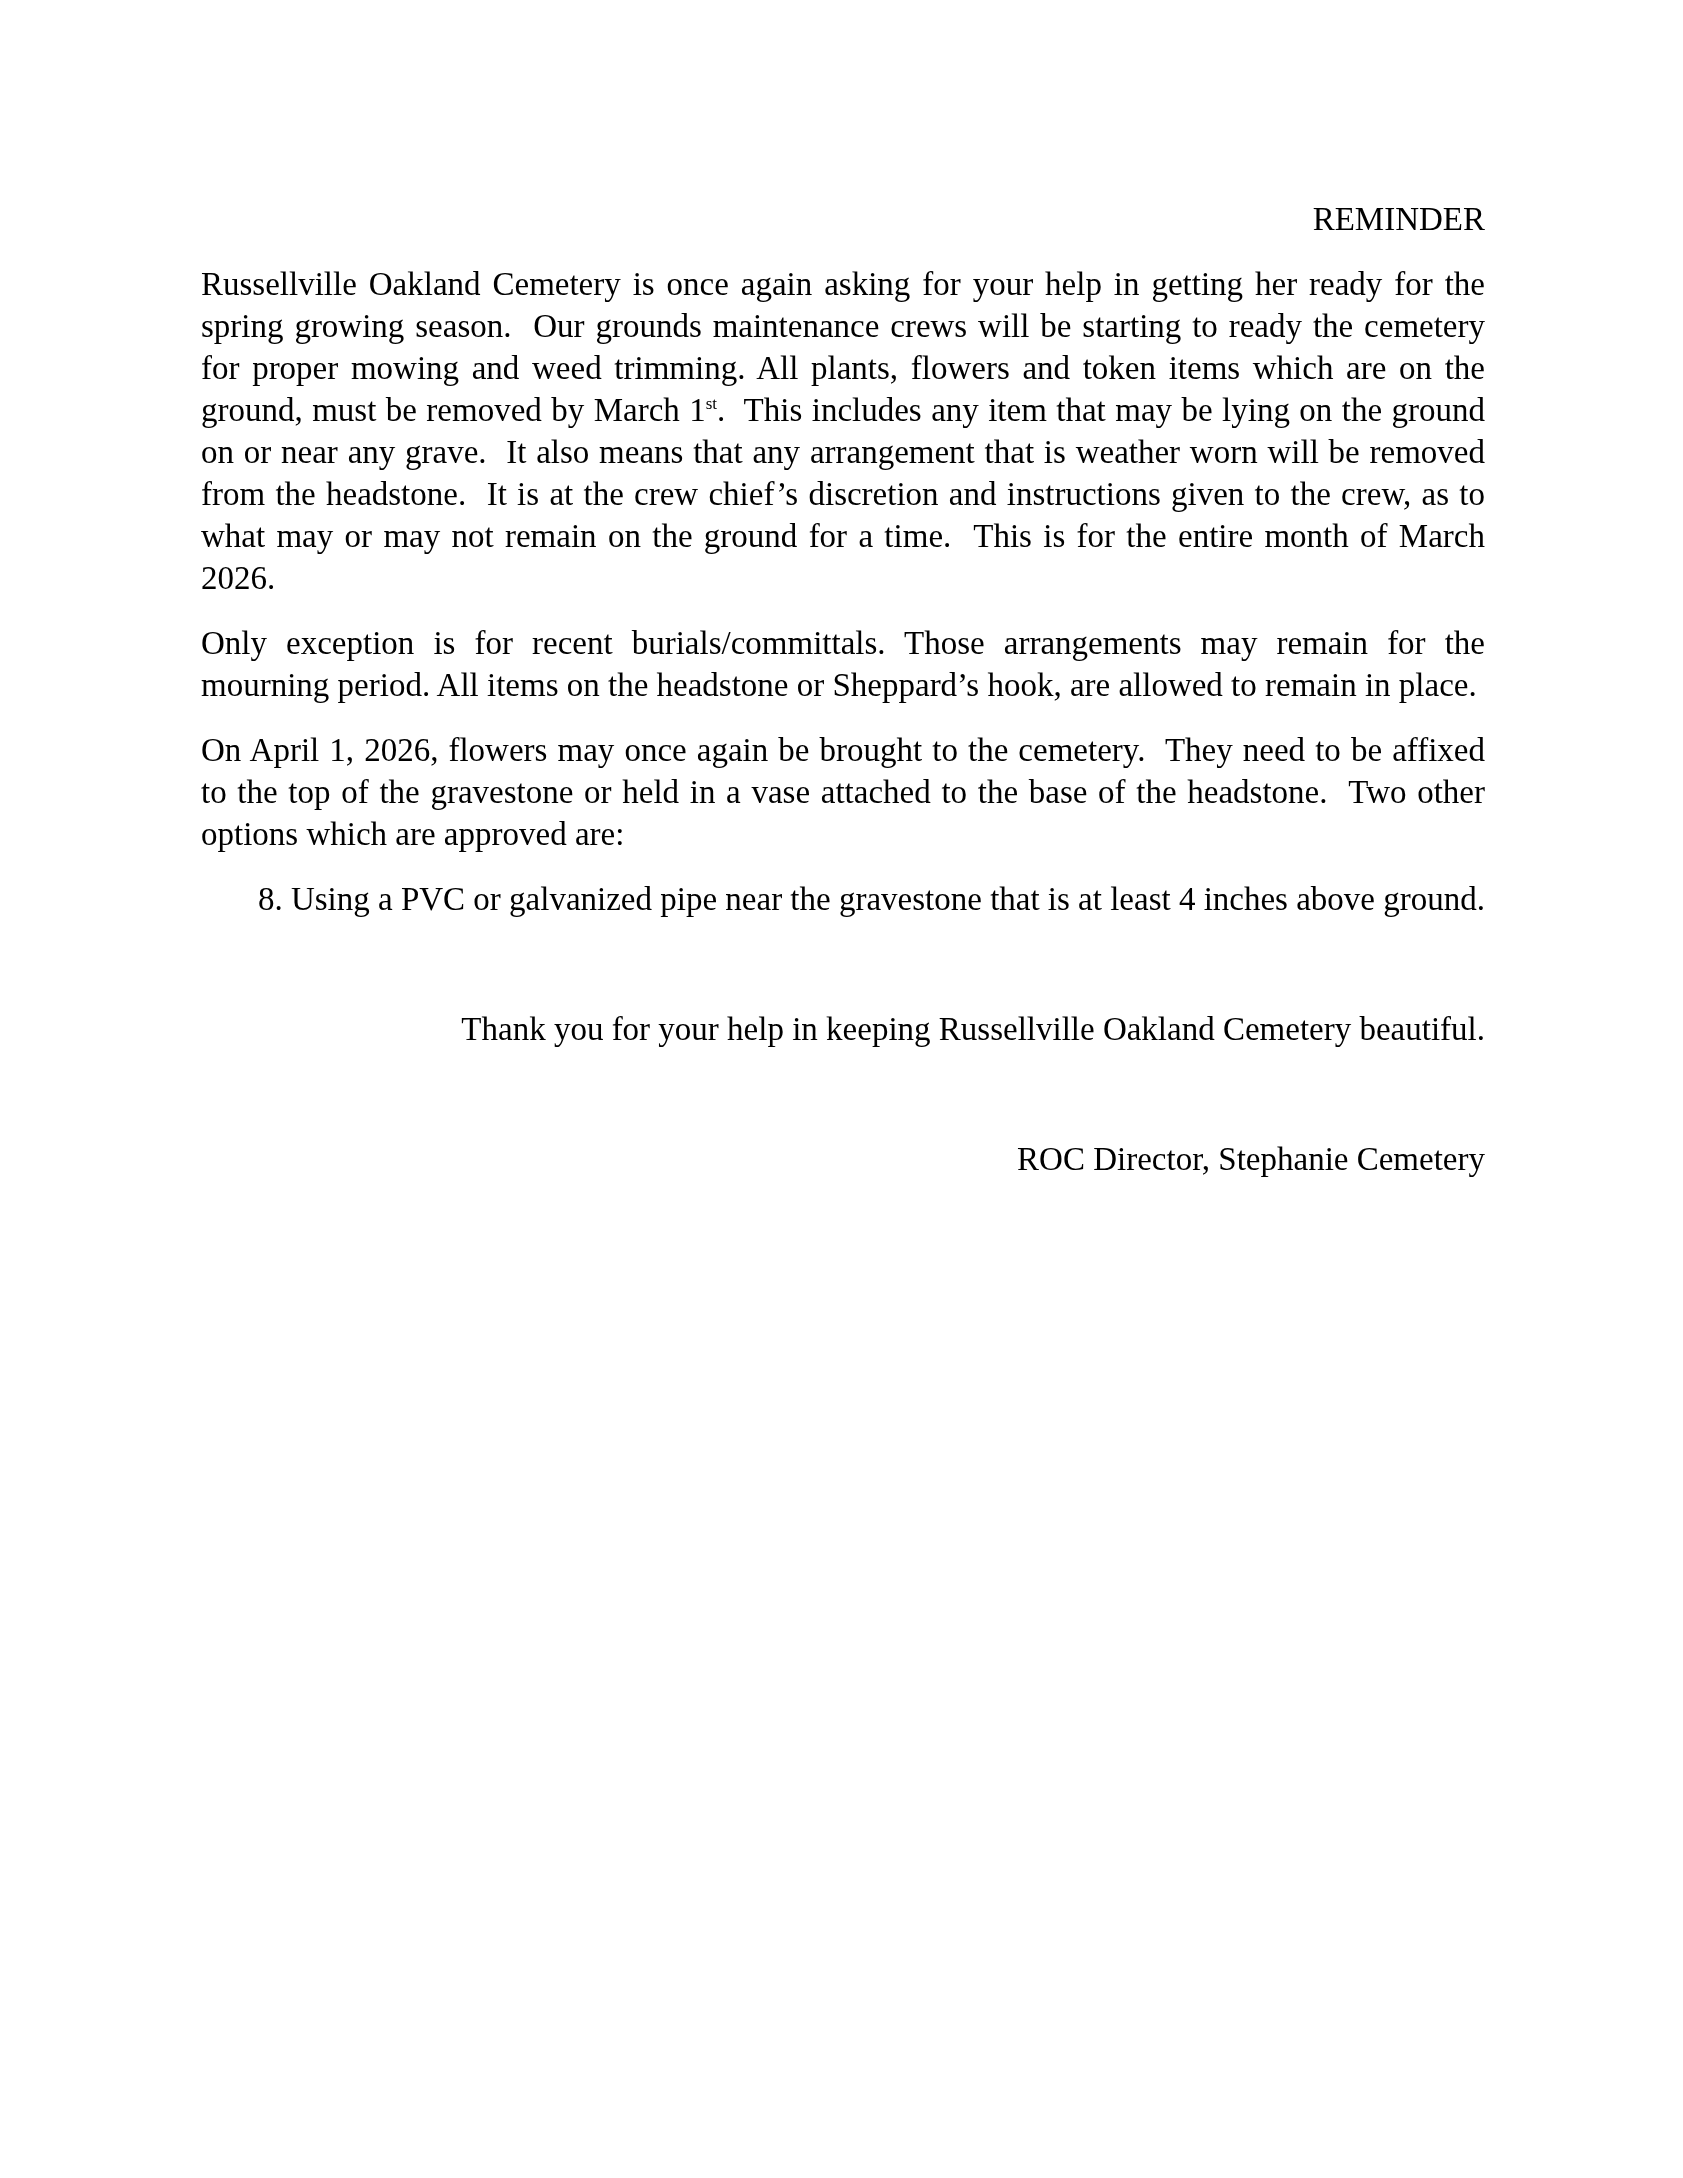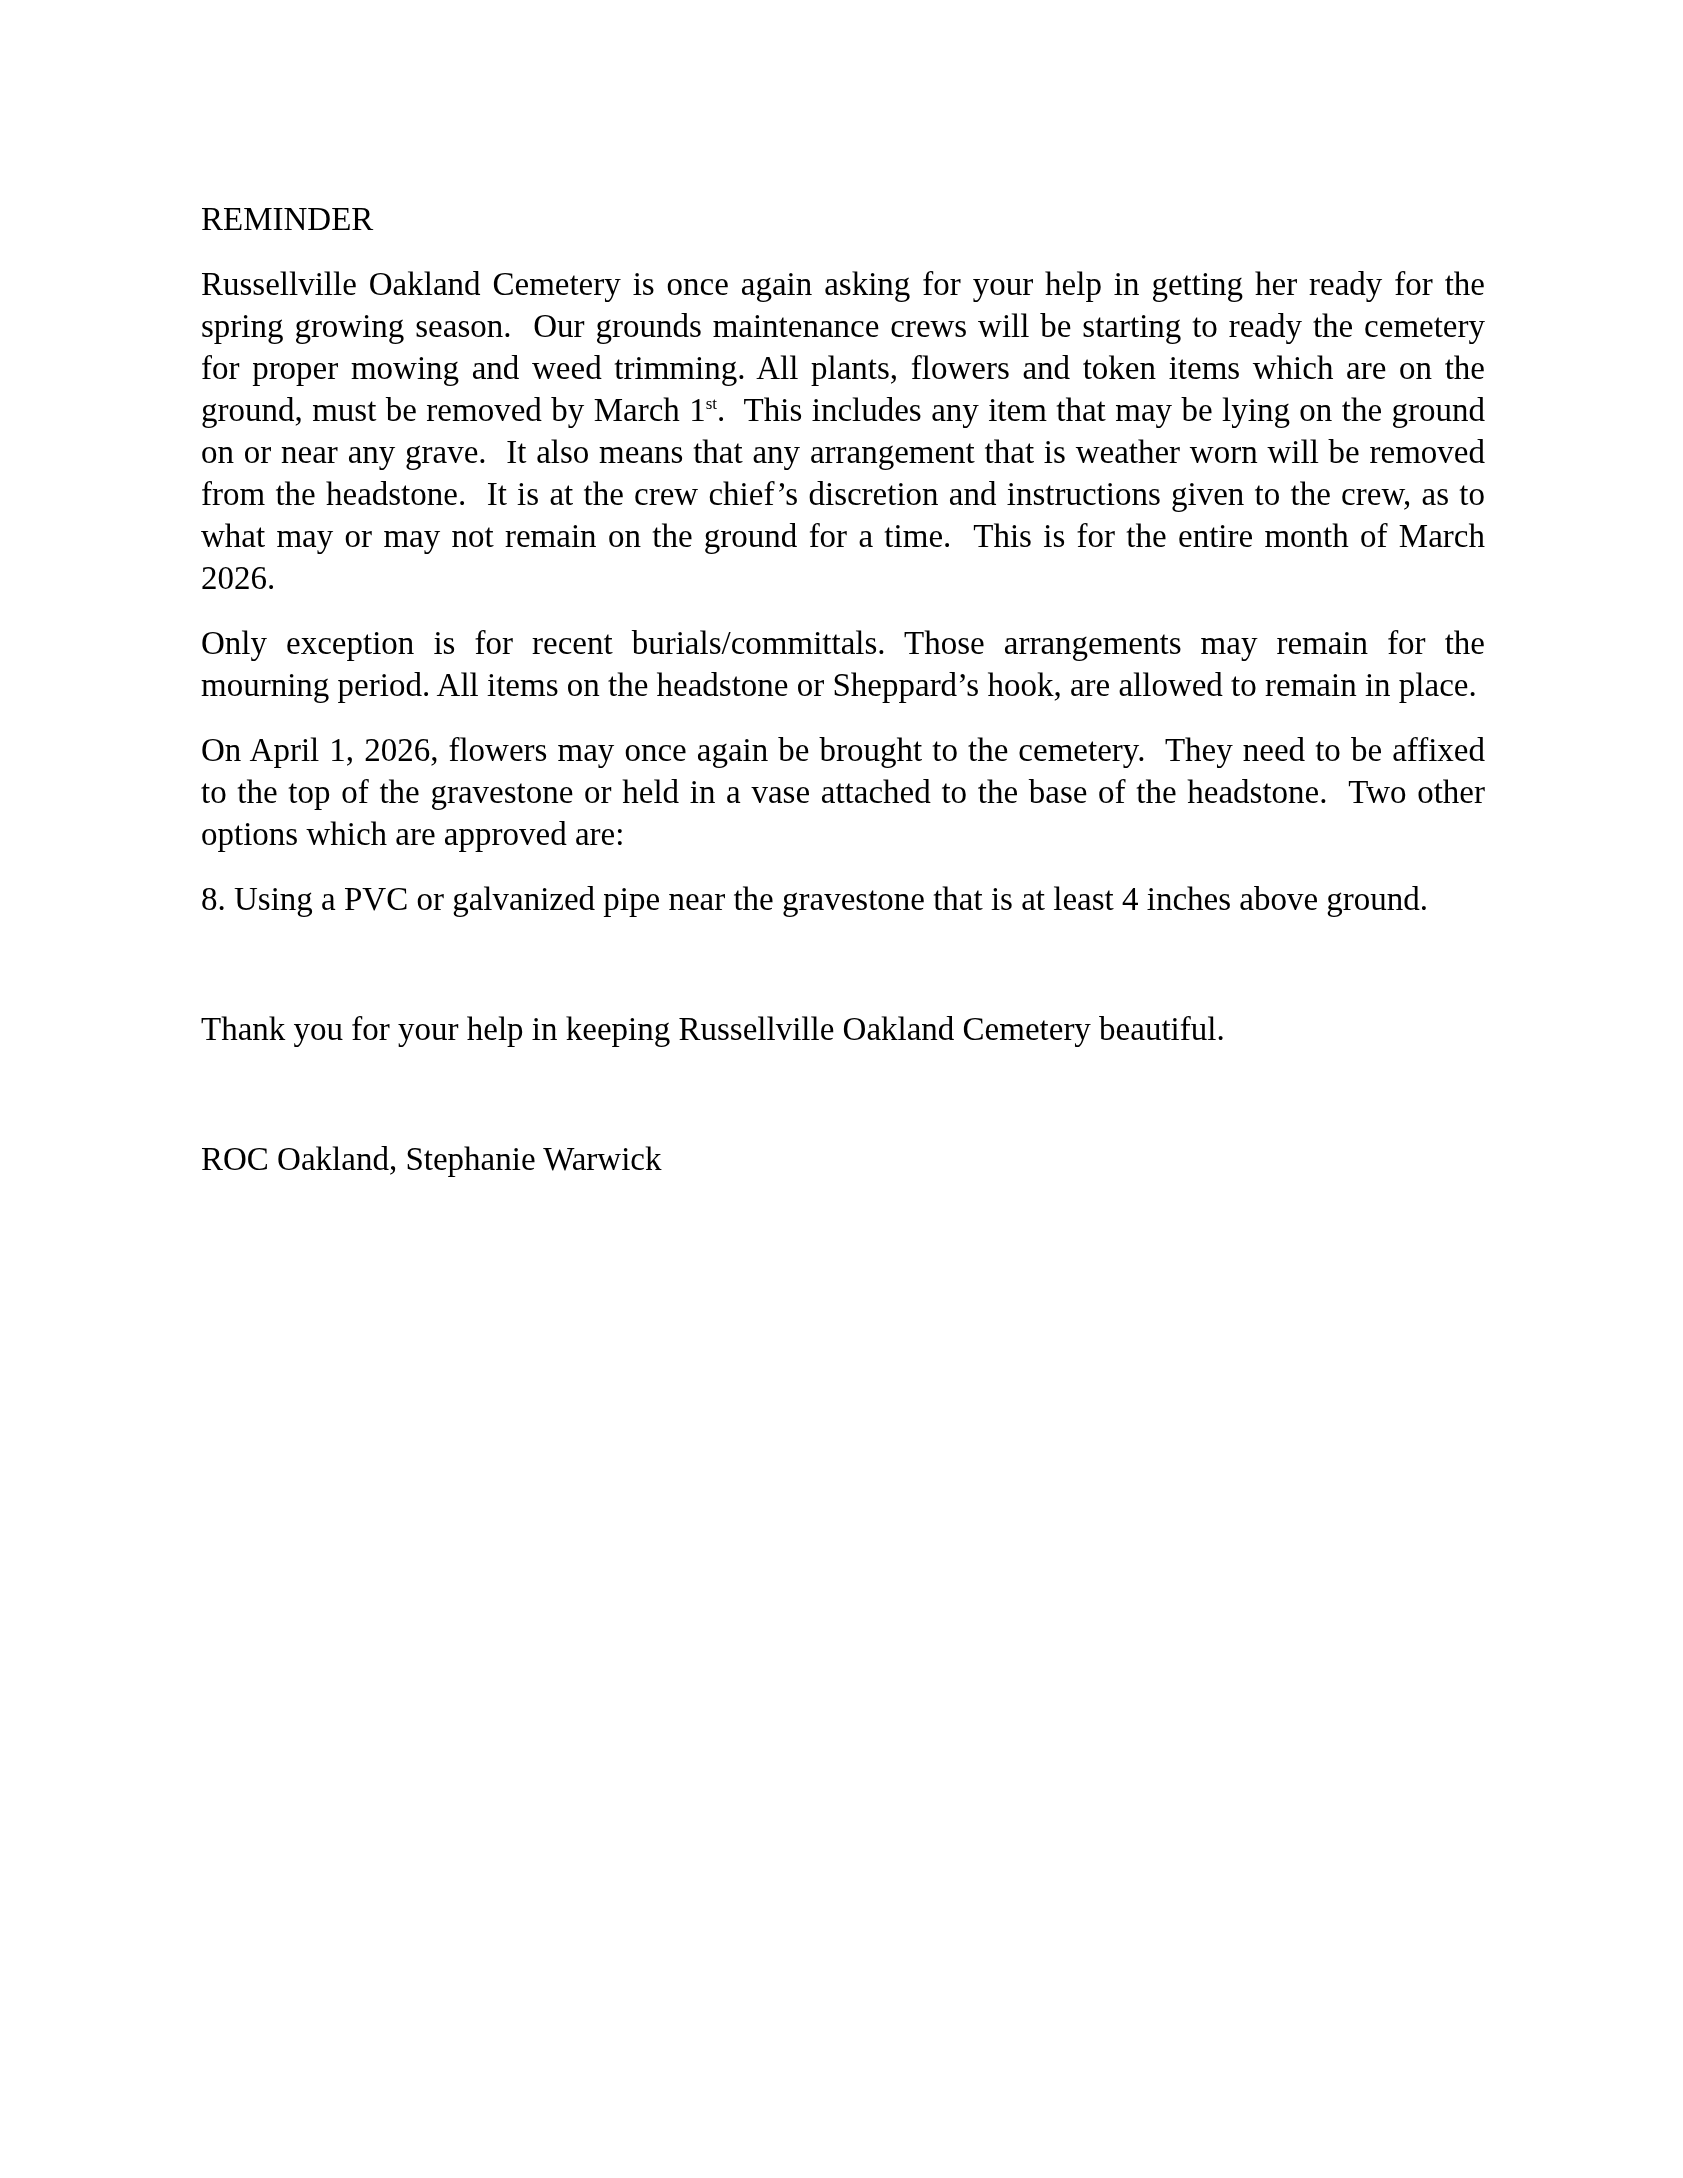--- a/index.html
+++ b/index.html
@@ -16,20 +16,21 @@
     background: #ffffff;
     color: #000000;
     font-family: "Liberation Serif", "DejaVu Serif", serif;
     font-size: 33px;
     line-height: 42px;
     overflow: hidden;
   }
   .para {
     margin: 0 0 23px 0;
     padding: 0;
+    text-align: right;
   }
   .justify {
     text-align: justify;
   }
   .spacer {
     height: 42px;
   }
   sup.ordinal {
     font-size: 17px;
     line-height: 0;
@@ -51,16 +52,16 @@
 
   <p class="para">8. Using a PVC or galvanized pipe near the gravestone that is at least 4 inches above ground.</p>
 
 
   <p class="para spacer"></p>
 
   <p class="para">Thank you for your help in keeping Russellville Oakland Cemetery beautiful.</p>
 
   <p class="para spacer"></p>
 
-  <p class="para">ROC Oakland, Stephanie Warwick</p>
+  <p class="para">ROC Director, Stephanie Cemetery</p>
 
 </div>
 
 
 </body></html>

